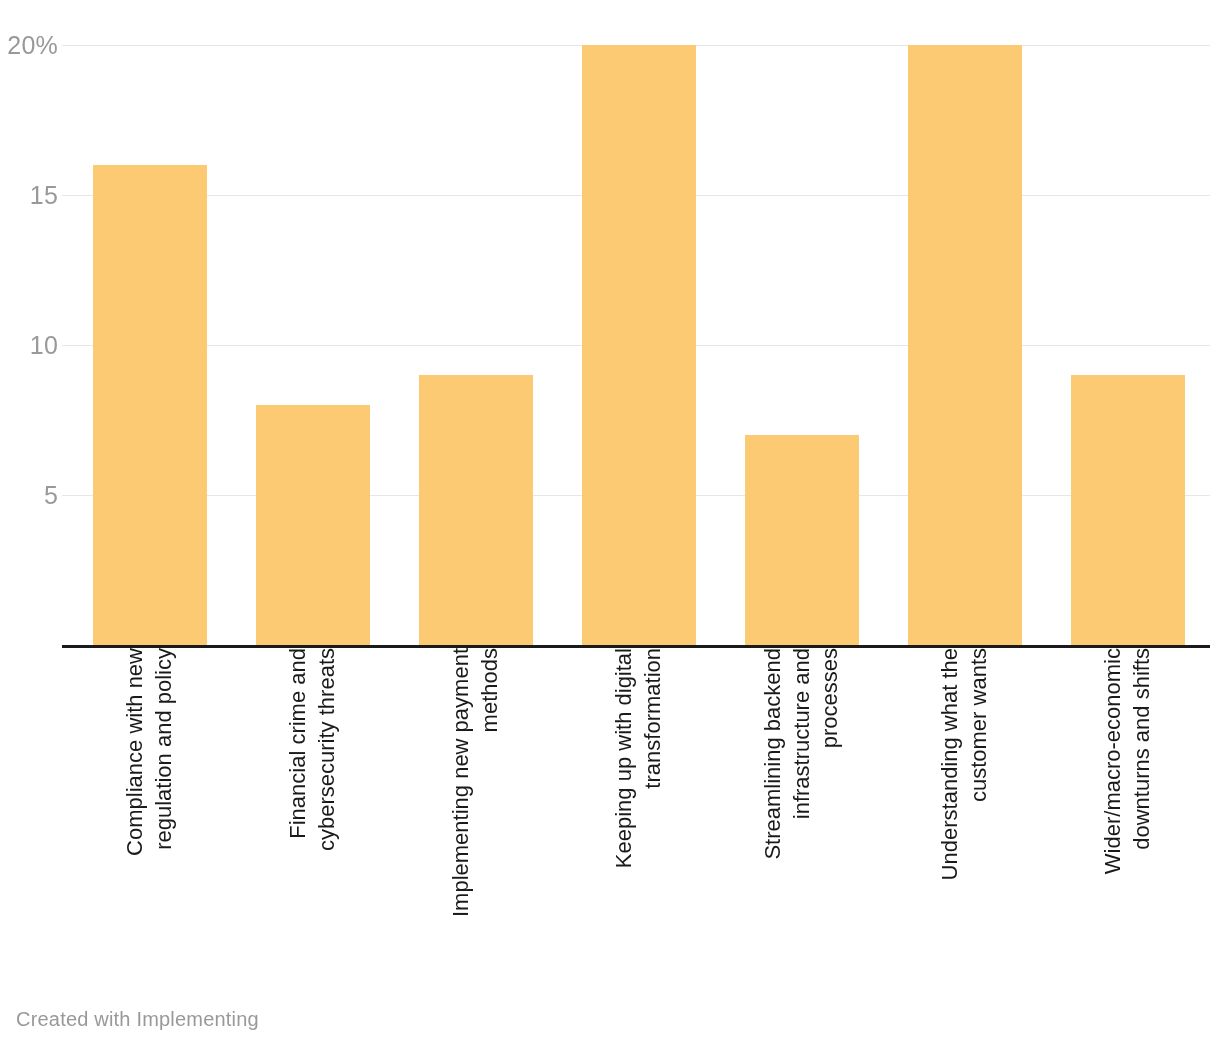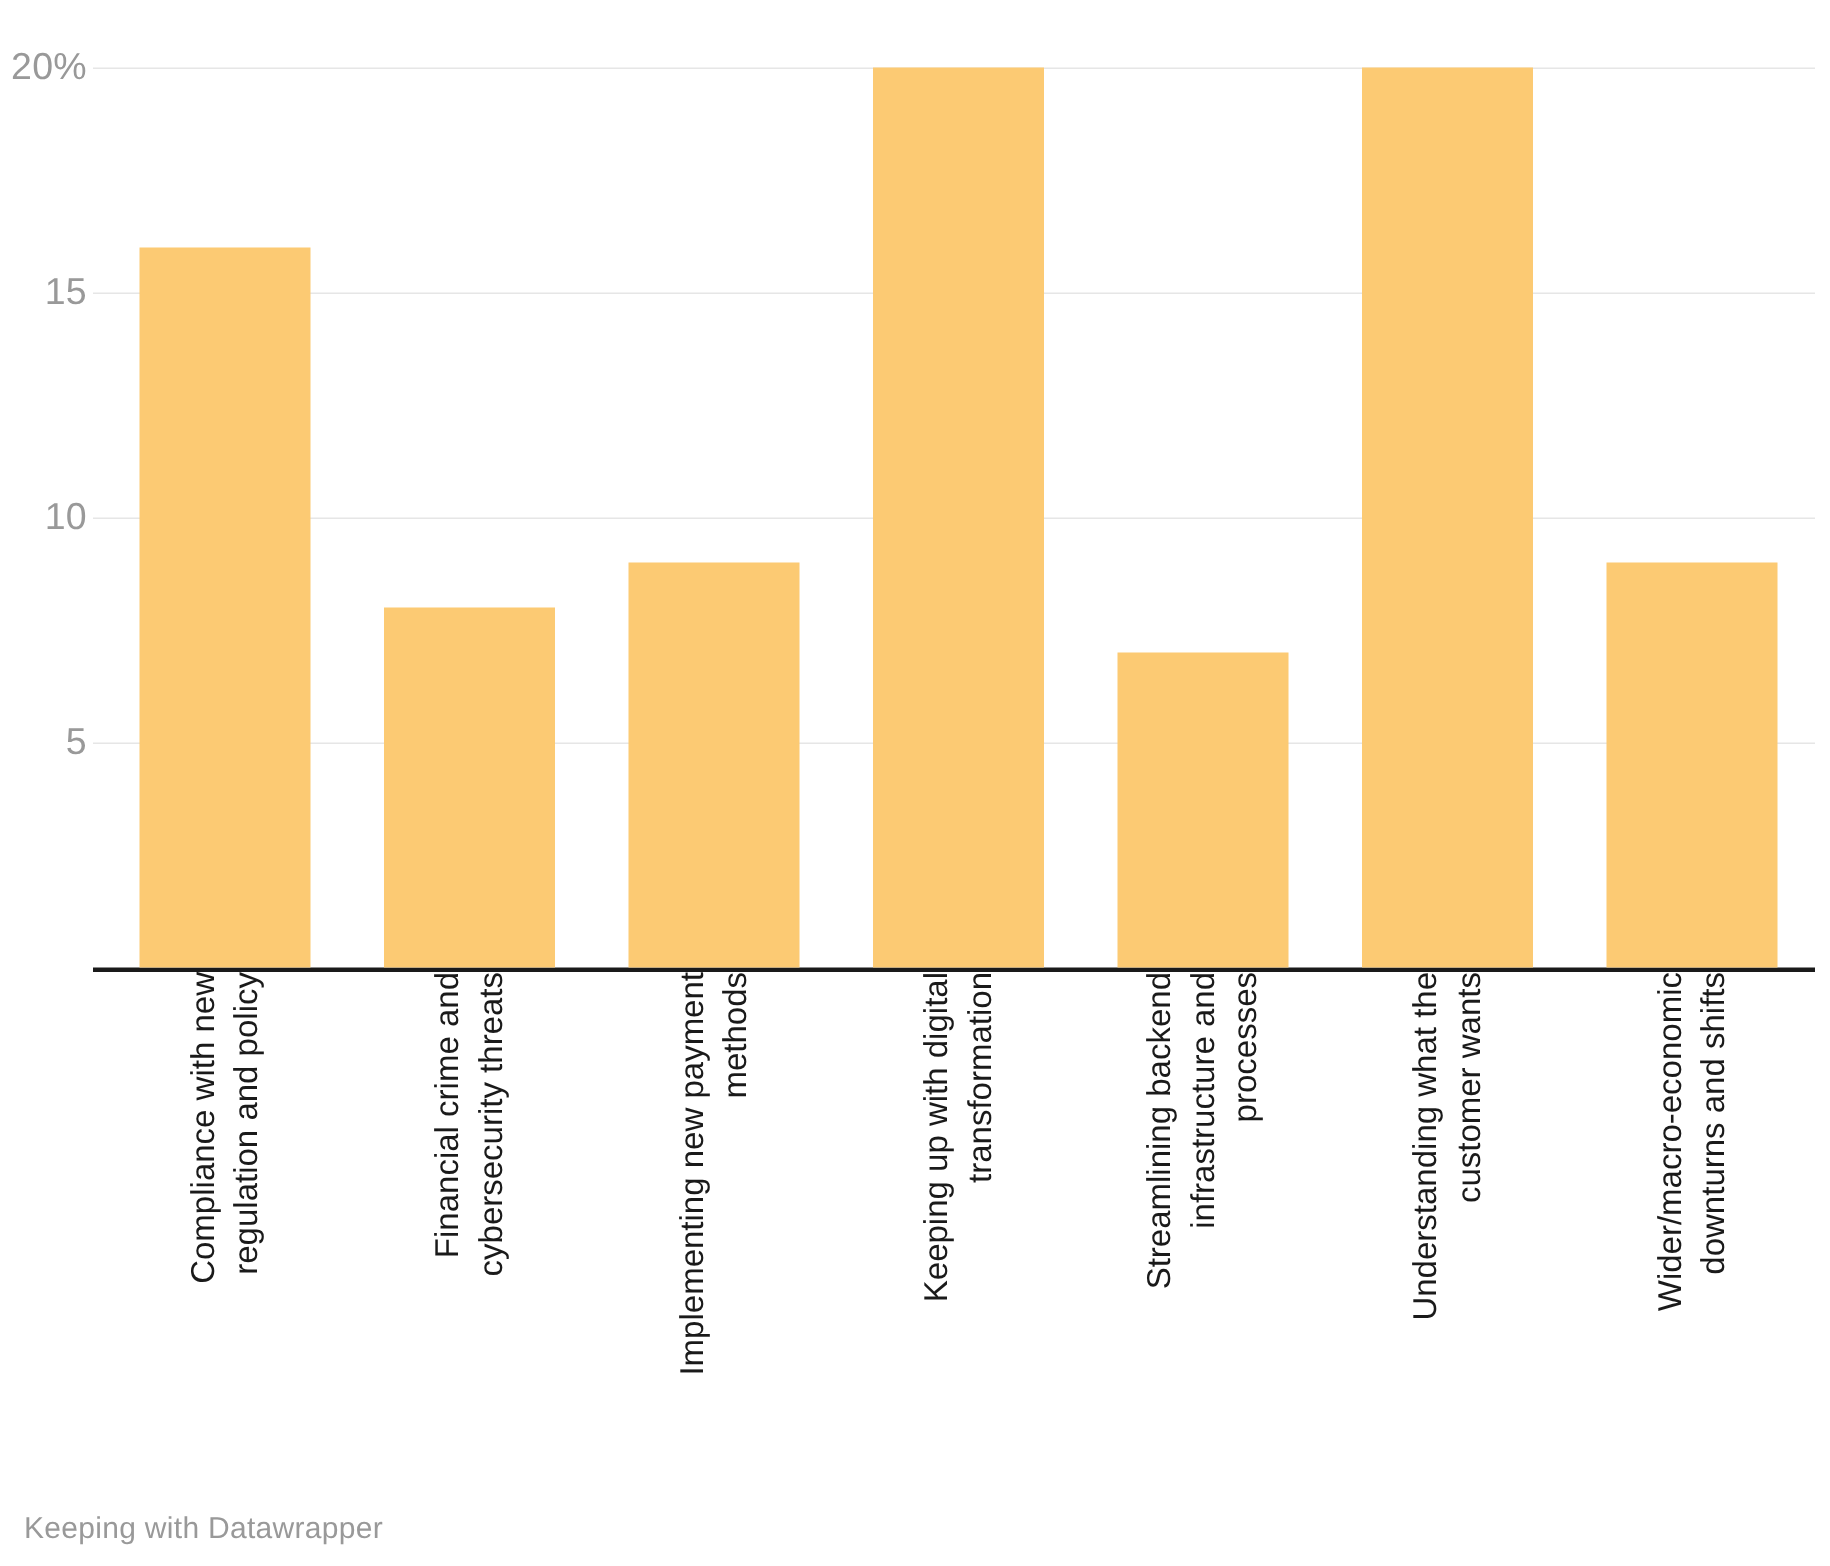--- a/index.html
+++ b/index.html
@@ -164,14 +164,14 @@
       <div class="xlabel-slot" style="left: 885px;">
         <div class="xlabel-rot">Understanding what the
 customer wants</div>
       </div>
       <div class="xlabel-slot" style="left: 1048px;">
         <div class="xlabel-rot">Wider/macro-economic
 downturns and shifts</div>
       </div>
     </div>
 
-  <div class="footer">Keeping with Datawrapper</div>
+  <div class="footer">Created with Implementing</div>
 </div>
 
 </body></html>

